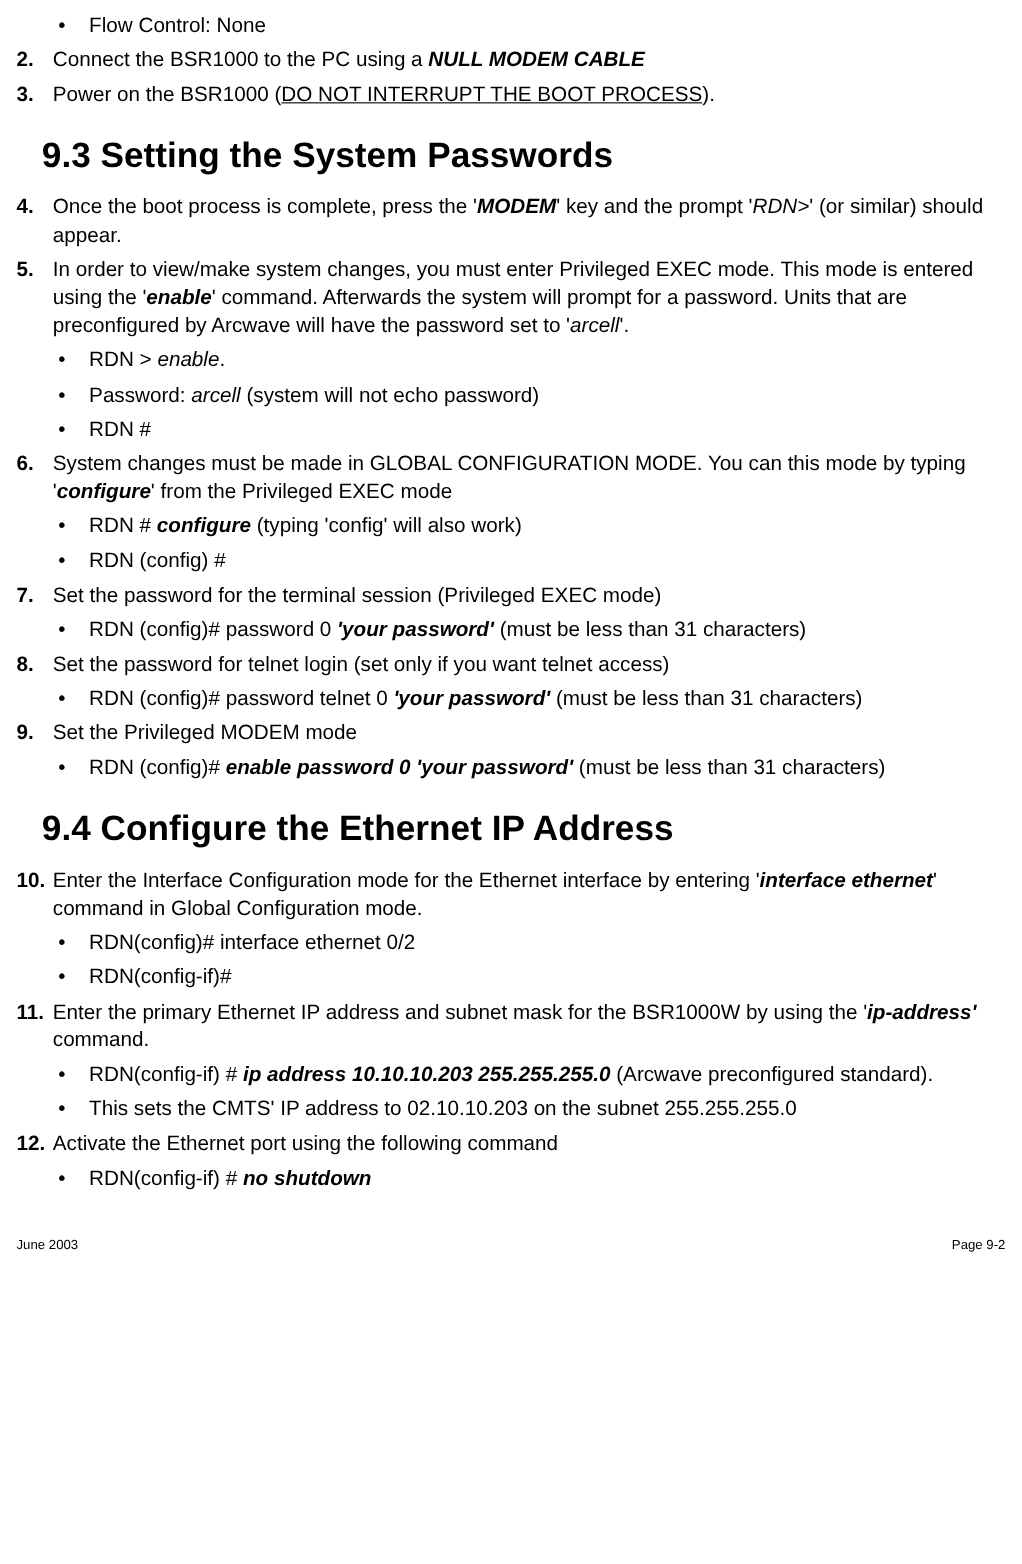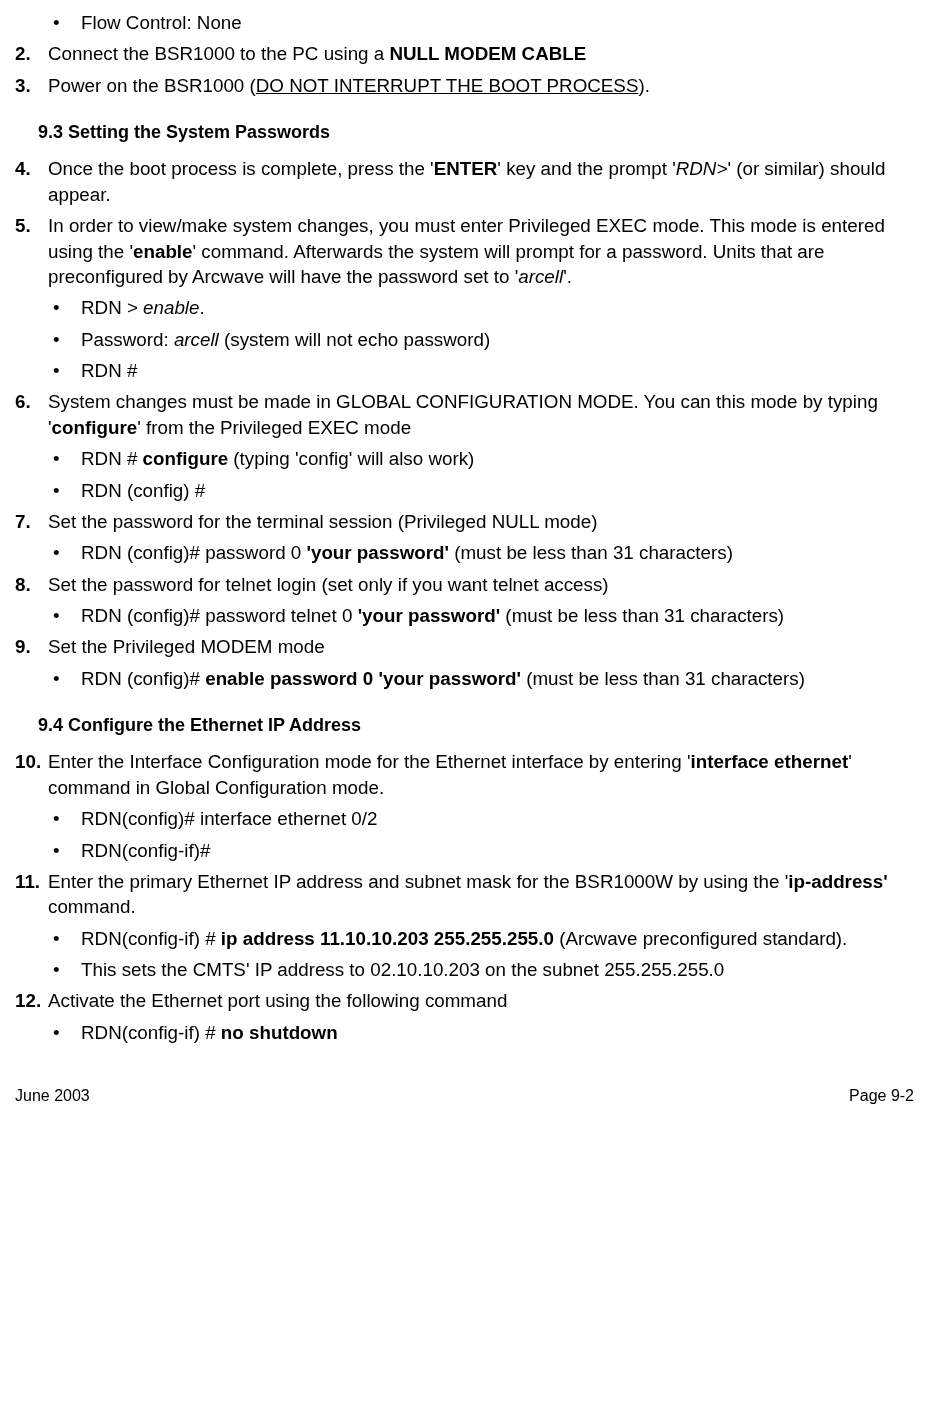--- a/index.html
+++ b/index.html
@@ -23,33 +23,33 @@
       min-width: 28px;
       padding-left: 5px;
     }
     .item-body {
       flex: 1;
     }
     .level-1 { margin-left: 0; }
     .level-2 { margin-left: 33px; }
     .heading {
       font-weight: bold;
-      font-size: 18px;
+      font-size: 32px;
       margin-top: 22px;
       margin-bottom: 12px;
       margin-left: 23px;
     }
-    .bold-italic { font-weight: bold; }
+    .bold-italic { font-weight: bold; font-style: italic; }
     .italic { font-style: italic; }
     .underline { text-decoration: underline; text-align: center; }
     .footer {
       display: flex;
       justify-content: space-between;
       margin-top: 40px;
-      font-size: 16px;
+      font-size: 12px;
       align-items: flex-end;
     }
   </style>
 </head>
 <body>
 
 <div class="list-item level-2">
   <span class="bullet-marker">•</span>
   <span class="item-body">Flow Control: None</span>
 </div>
@@ -61,21 +61,21 @@
 
 <div class="list-item level-1">
   <span class="num-marker">3.</span>
   <span class="item-body"><span>Power on the BSR1000 (</span><span class="underline">DO NOT INTERRUPT THE BOOT PROCESS</span><span>).</span></span>
 </div>
 
 <div class="heading">9.3    Setting the System Passwords</div>
 
 <div class="list-item level-1">
   <span class="num-marker">4.</span>
-  <span class="item-body"><span>Once the boot process is complete, press the '</span><span class="bold-italic">ENTER</span><span>' key and the prompt '</span><span class="italic">RDN&gt;</span><span>' (or similar) should appear.</span></span>
+  <span class="item-body"><span>Once the boot process is complete, press the '</span><span class="bold-italic">MODEM</span><span>' key and the prompt '</span><span class="italic">RDN&gt;</span><span>' (or similar) should appear.</span></span>
 </div>
 
 <div class="list-item level-1">
   <span class="num-marker">5.</span>
   <span class="item-body"><span>In order to view/make system changes, you must enter Privileged EXEC mode.   This mode is entered using the '</span><span class="bold-italic">enable</span><span>' command.  Afterwards the system will prompt for a password.  Units that are preconfigured by Arcwave will have the password set to '</span><span class="italic">arcell</span><span>'.</span></span>
 </div>
 
 <div class="list-item level-2">
   <span class="bullet-marker">•</span>
   <span class="item-body"><span>RDN &gt; </span><span class="italic">enable</span><span>.</span></span>
@@ -98,21 +98,21 @@
   <span class="bullet-marker">•</span>
   <span class="item-body"><span>RDN # </span><span class="bold-italic">configure</span><span> (typing 'config' will also work)</span></span>
 </div>
 <div class="list-item level-2">
   <span class="bullet-marker">•</span>
   <span class="item-body">RDN (config) #</span>
 </div>
 
 <div class="list-item level-1">
   <span class="num-marker">7.</span>
-  <span class="item-body">Set the password for the terminal session (Privileged NULL mode)</span>
+  <span class="item-body">Set the password for the terminal session (Privileged EXEC mode)</span>
 </div>
 <div class="list-item level-2">
   <span class="bullet-marker">•</span>
   <span class="item-body"><span>RDN (config)# password 0 </span><span class="bold-italic">'your password'</span><span>  (must be less than 31 characters)</span></span>
 </div>
 
 <div class="list-item level-1">
   <span class="num-marker">8.</span>
   <span class="item-body">Set the password for telnet login (set only if you want telnet access)</span>
 </div>
@@ -144,21 +144,21 @@
   <span class="bullet-marker">•</span>
   <span class="item-body">RDN(config-if)#</span>
 </div>
 
 <div class="list-item level-1">
   <span class="num-marker">11.</span>
   <span class="item-body"><span>Enter the primary Ethernet IP address and subnet mask for the BSR1000W by using the '</span><span class="bold-italic">ip-address'</span><span> command.</span></span>
 </div>
 <div class="list-item level-2">
   <span class="bullet-marker">•</span>
-  <span class="item-body"><span>RDN(config-if) # </span><span class="bold-italic">ip address 11.10.10.203 255.255.255.0</span><span> (Arcwave preconfigured standard).</span></span>
+  <span class="item-body"><span>RDN(config-if) # </span><span class="bold-italic">ip address 10.10.10.203 255.255.255.0</span><span> (Arcwave preconfigured standard).</span></span>
 </div>
 <div class="list-item level-2">
   <span class="bullet-marker">•</span>
   <span class="item-body">This sets the CMTS' IP address to 02.10.10.203 on the subnet 255.255.255.0</span>
 </div>
 
 <div class="list-item level-1">
   <span class="num-marker">12.</span>
   <span class="item-body">Activate the Ethernet port using the following command</span>
 </div>

